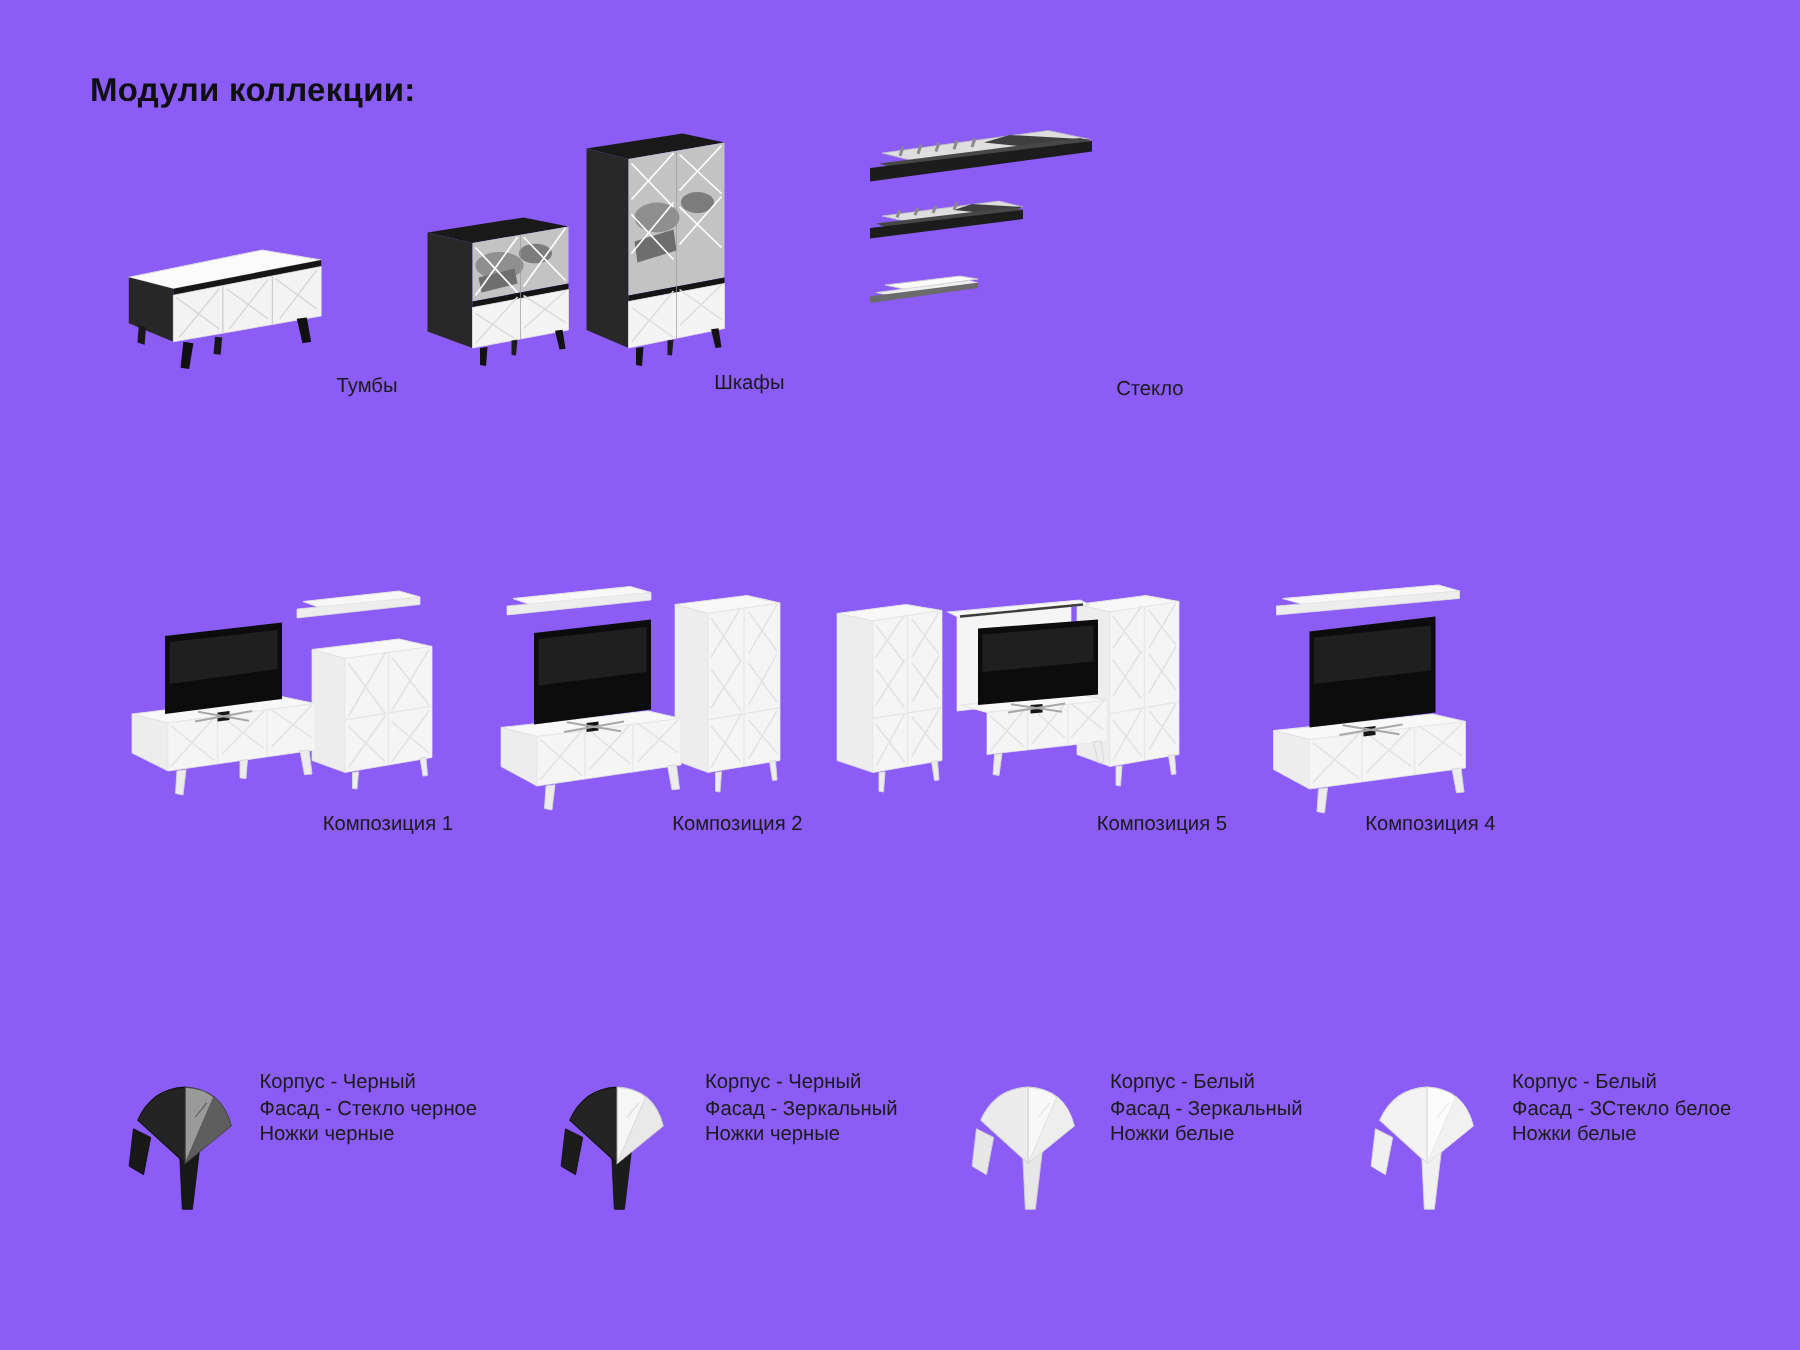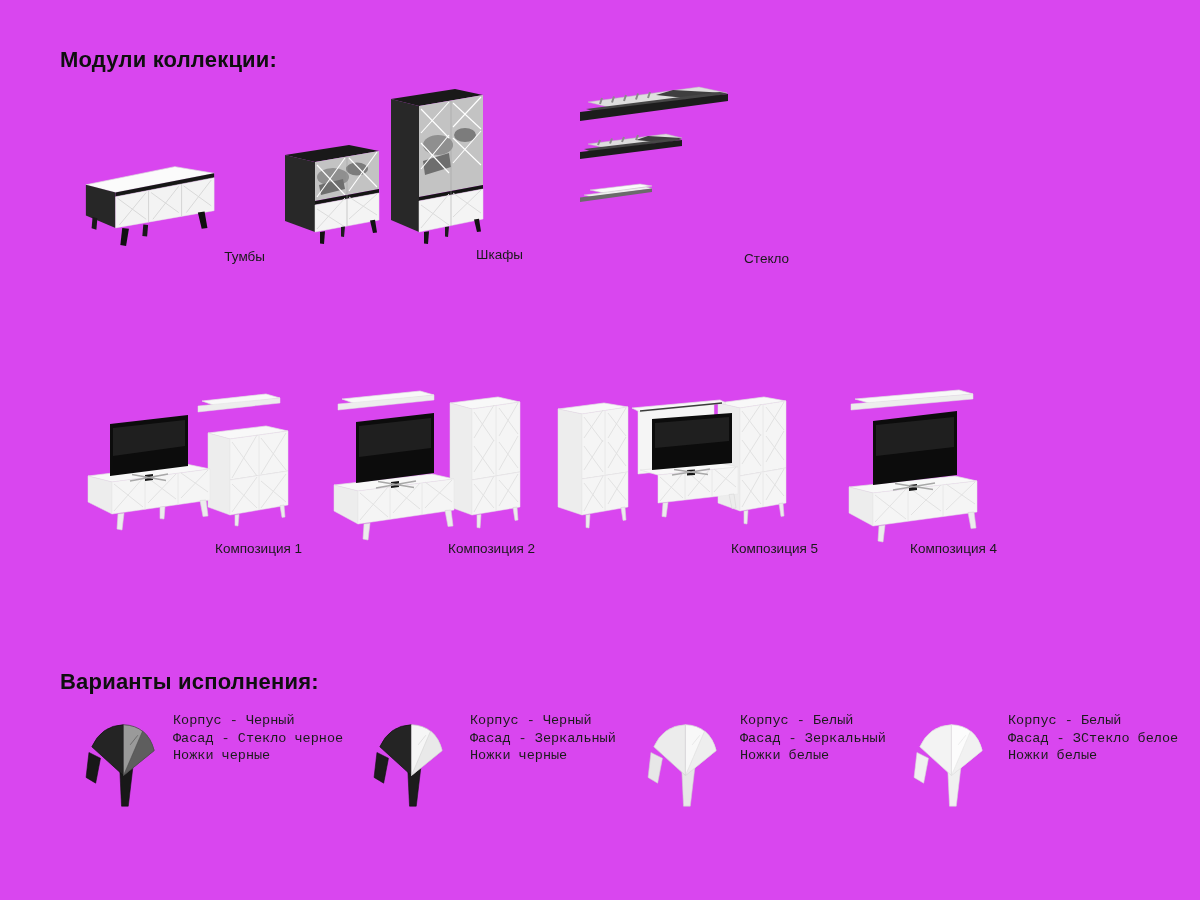--- a/index.html
+++ b/index.html
@@ -1,23 +1,23 @@
 <!DOCTYPE html>
 <html><head>
 <meta charset="utf-8">
 <style>
   html,body{margin:0;padding:0;background:#ffffff;}
-  #canvas{position:relative;width:1200px;height:900px;background:#d946ef;overflow:hidden;
+  #canvas{position:relative;width:1200px;height:900px;background:#8b5cf6;overflow:hidden;
           font-family:"Liberation Sans",sans-serif;color:#111;}
   .h{position:absolute;left:60px;font-weight:800;font-size:22px;letter-spacing:.2px;color:#0f0f0f;margin:0;}
   .cap{position:absolute;font-size:13.5px;color:#1a1a1a;text-align:right;width:160px;}
   .img{position:absolute;}
   .finish-icon{position:absolute;width:77px;height:92px;}
   .finish-text{position:absolute;top:712px;font-size:13.5px;line-height:17.6px;color:#1b1b1b;}
-  .finish-text div{white-space:nowrap;font-family:Liberation Mono, monospace;}
+  .finish-text div{white-space:nowrap;}
   
   .cw{fill:#f8f8f8;stroke:#e3e3e3;stroke-width:.7}
   .cs{fill:#ededed;stroke:#e2e2e2;stroke-width:.5}
   .cf{fill:#f5f5f5;stroke:#e7e7e7;stroke-width:.5}
   .cd{stroke:#e2e2e2;stroke-width:1;fill:none}
   .sp{stroke:#e8e8e8;stroke-width:.9}
   .cl{fill:#ececec;stroke:#d6d6d6;stroke-width:.6}
   .tvS{fill:#0c0c0c}
   .tvH{fill:#2a2a2a;opacity:.65}
   .tvB{stroke:#a8a8a8;stroke-width:1.4;fill:none}
@@ -374,21 +374,20 @@
     </g>
     <g>
       <polygon class="tvS" points="30,35 114,25 114,89 30,99"></polygon>
       <polygon class="tvH" points="33,39 111,31 111,61 33,70"></polygon>
       <polygon fill="#161616" points="66,99 74,98 74,104 66,105"></polygon>
       <path class="tvB" d="M50,104 L92,97 M52,97.5 L90,103.5"></path>
     </g>
   </svg>
   <div class="cap" style="left:837px;top:541px">Композиция 4</div>
 
-  <h2 class="h" style="top:669px">Варианты исполнения:</h2>
 
   <svg class="finish-icon" style="left:84px;top:718px" viewBox="0 0 80 96">
     <polygon points="5,36 17,42 12,68 2,62" stroke-width="0.6" fill="#181818" stroke="#0e0e0e"></polygon>
     <polygon points="37,50 51,50 46,92 39,92" stroke-width="0.6" fill="#181818" stroke="#0e0e0e"></polygon>
     <path d="M41,60 L8,30 Q18,8 41,7 Z" stroke-width="0.8" fill="#242424" stroke="#141414"></path>
     <path d="M41,60 L41,7 Q66,8 73,34 Z" stroke-width="0.8" fill="#9a9a9a" stroke="#454545"></path>
     <path d="M41,60 L61,13.5 Q70,21 73,34 Z" stroke-width="0.5" fill="#5e5e5e" stroke="#454545"></path>
     <line x1="48" y1="28" x2="56" y2="18" stroke-width="0.7" opacity="0.8" stroke="#454545"></line>
   </svg>
   <div class="finish-text" style="left:173px">

